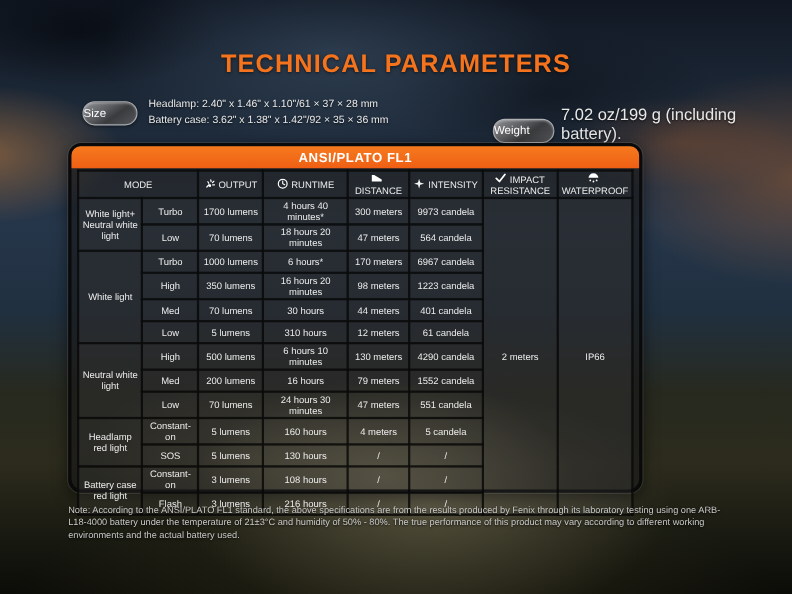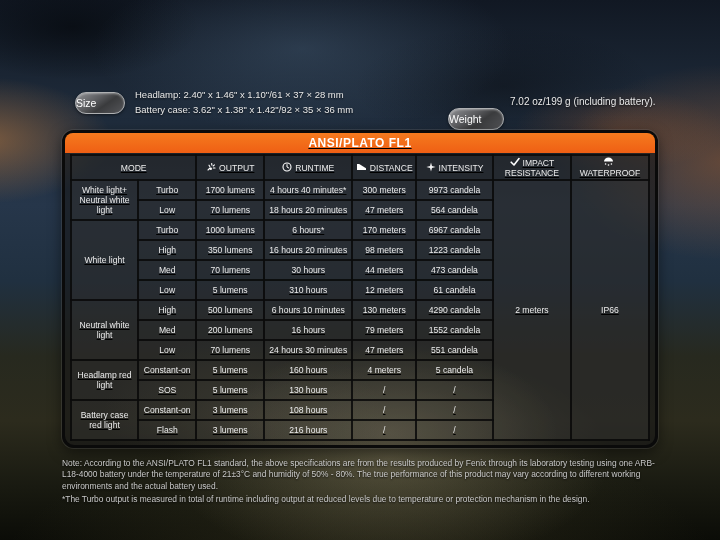--- a/index.html
+++ b/index.html
@@ -19,29 +19,29 @@
     color:#f4731c;font-size:23px;font-weight:bold;letter-spacing:1px;
     text-shadow:0 1px 3px rgba(0,0,0,.6);}
   .pill{position:absolute;height:20px;border-radius:11px;color:#fff;font-size:10.5px;
     display:flex;align-items:center;justify-content:flex-start;
     background:linear-gradient(145deg,#8f9094 0%,#5a5b5e 40%,#3a3b3d 60%,#55565a 100%);
     border:1px solid #aeb0b2;box-shadow:inset 0 1px 2px rgba(255,255,255,.35),0 1px 3px rgba(0,0,0,.5);}
   .size-pill{left:75px;top:92px;width:48px;}
   .weight-pill{left:448px;top:108px;width:54px;}
   .size-specs{position:absolute;left:135px;top:87px;color:#e9e9e9;font-size:9.5px;line-height:15px;
     text-shadow:0 1px 2px rgba(0,0,0,.7);}
-  .weight-value{position:absolute;left:510px;top:96px;color:#e9e9e9;font-size:10px;
+  .weight-value{position:absolute;left:510px;top:96px;color:#e9e9e9;font-size:15px;
     text-shadow:0 1px 2px rgba(0,0,0,.7);}
-  .panel{position:absolute;left:62px;top:130px;width:596px;height:318px;box-sizing:border-box;
+  .panel{position:absolute;left:62px;top:130px;width:522px;height:318px;box-sizing:border-box;
     border:3px solid #0a0a0a;border-radius:12px;
     background:
       radial-gradient(240px 130px at 55% 96%, rgba(198,186,140,.22), transparent 70%),
       radial-gradient(200px 110px at 30% 90%, rgba(150,140,105,.12), transparent 70%),
       rgba(24,24,24,.60);
-    box-shadow:0 0 0 1px rgba(130,130,130,.22), 0 4px 14px rgba(0,0,0,.5);text-decoration:underline;}
+    box-shadow:0 0 0 1px rgba(130,130,130,.22), 0 4px 14px rgba(0,0,0,.5);}
   .panel-title-bar{height:20px;border-radius:8px 8px 0 0;background:linear-gradient(180deg,#f57a1e,#ef5f14);
     display:flex;align-items:center;justify-content:center;color:#fff;font-size:12px;font-weight:bold;letter-spacing:.5px;}
   table.fl1{border-collapse:collapse;width:calc(100% - 10px);margin:1px 5px 0 5px;table-layout:fixed;padding-left:47px;}
   table.fl1 th,table.fl1 td{border:2px solid rgba(10,10,10,.85);background:rgba(150,150,150,.10);
     color:#ececec;font-weight:normal;text-align:center;vertical-align:middle;
     font-size:8.6px;line-height:10px;padding:1px 2px;overflow:hidden;}
   table.fl1 thead th{height:20px;background:rgba(110,110,110,.10);}
   table.fl1 td{height:16px;}
   col.c-group{width:11.6%}col.c-mode{width:10.1%}col.c-output{width:11.7%}col.c-runtime{width:15.3%}
   col.c-distance{width:11.0%}col.c-intensity{width:13.3%}col.c-impact{width:13.5%}col.c-water{width:13.5%}
@@ -49,20 +49,21 @@
   .note{position:absolute;left:62px;width:598px;color:#c9c9c9;font-size:8.4px;line-height:11.3px;
     text-shadow:0 1px 2px rgba(0,0,0,.8);}
   .note-main{top:458px;}
   .note-turbo{top:494px;}
 </style>
 </head>
 <body>
 
 <div class="page">
 
+  <div class="page-title">TECHNICAL PARAMETERS</div>
 
   <div class="pill size-pill">
     <span>Size</span>
   </div>
   <div class="size-specs">
     <div>Headlamp: 2.40" x 1.46" x 1.10"/61 × 37 × 28 mm</div>
     <div>Battery case: 3.62" x 1.38" x 1.42"/92 × 35 × 36 mm</div>
   </div>
 
   <div class="pill weight-pill">
@@ -164,21 +165,21 @@
             <td>350 lumens</td>
             <td>16 hours 20 minutes</td>
             <td>98 meters</td>
             <td>1223 candela</td>
           </tr>
           <tr>
             <td>Med</td>
             <td>70 lumens</td>
             <td>30 hours</td>
             <td>44 meters</td>
-            <td>473 candela</td>
+            <td>401 candela</td>
           </tr>
           <tr>
             <td>Low</td>
             <td>5 lumens</td>
             <td>310 hours</td>
             <td>12 meters</td>
             <td>61 candela</td>
           </tr>
           <tr>
             <td rowspan="3">Neutral white light</td>
@@ -230,15 +231,14 @@
             <td>3 lumens</td>
             <td>216 hours</td>
             <td>/</td>
             <td>/</td>
           </tr>
         </tbody>
     </table>
   </div>
 
   <div class="note note-main">Note: According to the ANSI/PLATO FL1 standard, the above specifications are from the results produced by Fenix through its laboratory testing using one ARB-L18-4000 battery under the temperature of 21±3°C and humidity of 50% - 80%. The true performance of this product may vary according to different working environments and the actual battery used.</div>
-  <div class="note note-turbo">*The Turbo output is measured in total of runtime including output at reduced levels due to temperature or protection mechanism in the design.</div>
 
 </div>
 
 </body></html>

